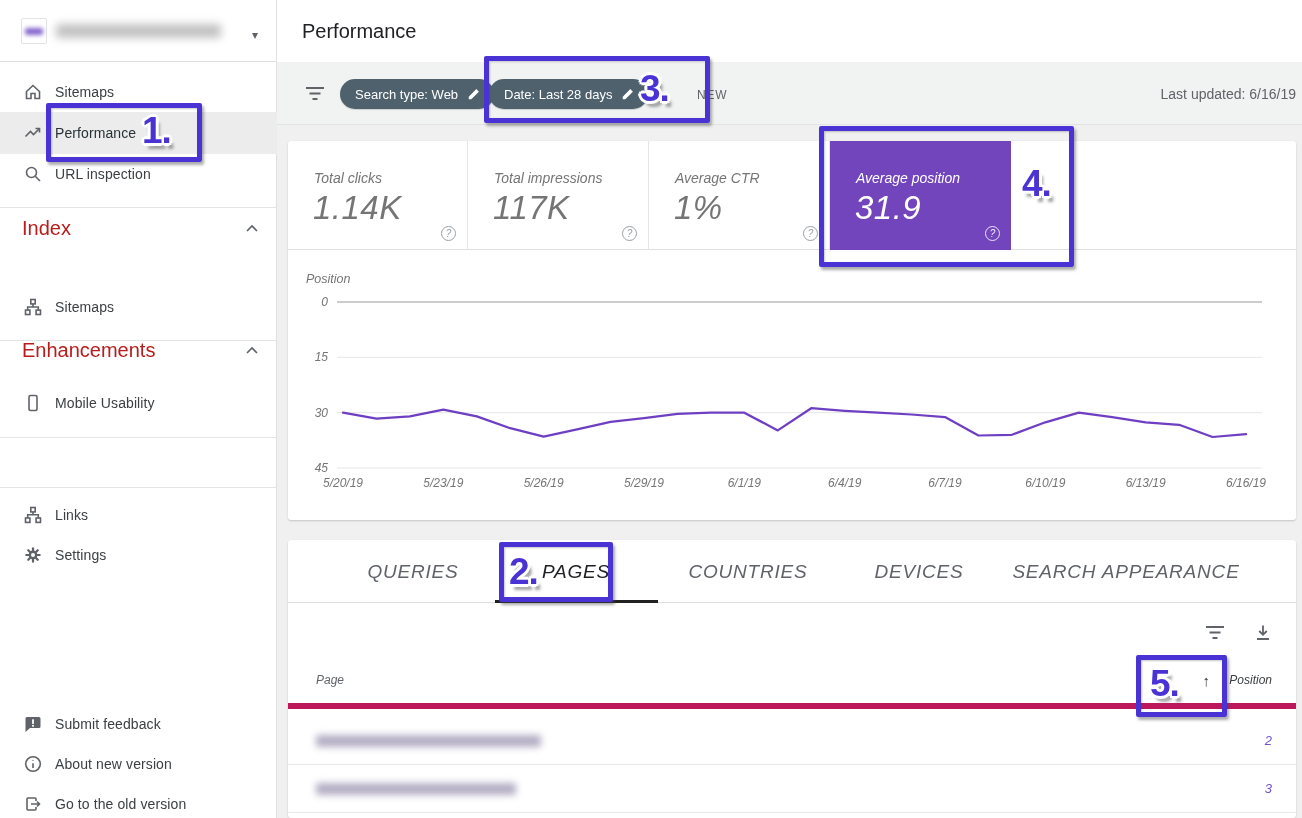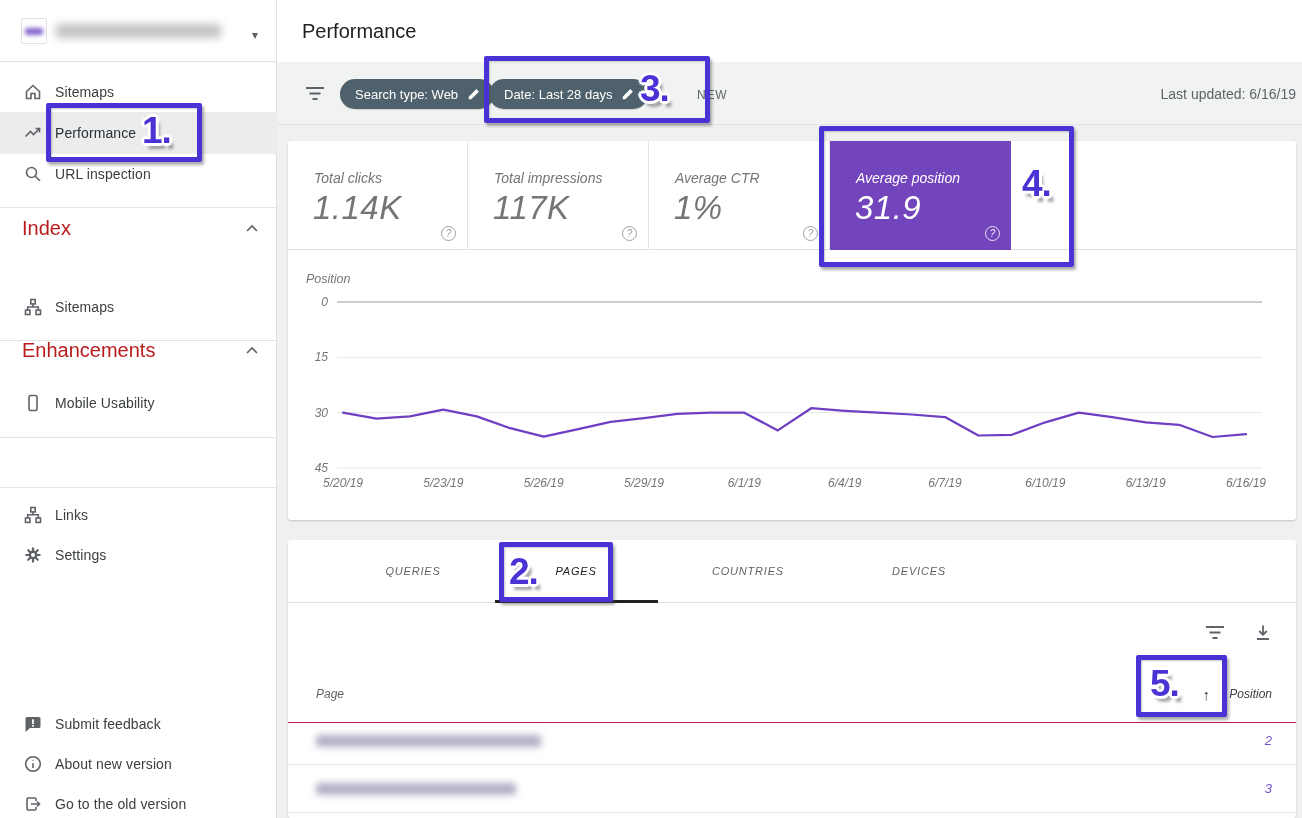--- a/index.html
+++ b/index.html
@@ -50,26 +50,26 @@
   .mcell { position:absolute; top:0; height:109px; border-right:1px solid #e4e4e4; cursor:pointer; }
   .mcell .mlabel { position:absolute; left:26px; top:29px; font-size:14px; color:#757575; }
   .mcell .mvalue { position:absolute; left:25px; top:48px; font-size:33px; color:#757575; letter-spacing:.5px; }
   .mcell.purple { background:#7245bd; border-right:none; }
   .mcell.purple .mlabel, .mcell.purple .mvalue { color:#fff; }
   .help { position:absolute; right:11px; bottom:9px; width:15px; height:15px; border:1.4px solid #9aa0a6; border-radius:50%; color:#9aa0a6; font-size:10px; line-height:13px; text-align:center; cursor:pointer; }
   .mcell.purple .help { border-color:rgba(255,255,255,.85); color:rgba(255,255,255,.9); }
 
   
   .tabs-row { position:absolute; left:0; top:0; width:1008px; height:63px; border-bottom:1px solid #e0e0e0; }
-  .tab { position:absolute; top:0; height:63px; line-height:63px; transform:translateX(-50%); font-size:11px; letter-spacing:.8px; color:#5f6368; cursor:pointer; white-space:nowrap; }
+  .tab { position:absolute; top:0; height:63px; line-height:63px; transform:translateX(-50%); font-size:19px; letter-spacing:.8px; color:#5f6368; cursor:pointer; white-space:nowrap; }
   .tab-underline { position:absolute; left:207px; top:60px; width:163px; height:3px; background:#212121; }
 
   .toolbar-icon { position:absolute; cursor:pointer; }
 
-  .thead-row { position:absolute; left:0; top:126px; width:1008px; height:57px; border-bottom:1px solid #be185d; }
+  .thead-row { position:absolute; left:0; top:112px; width:1008px; height:57px; border-bottom:6px solid #be185d; }
   .th-page { position:absolute; left:28px; top:0; line-height:57px; font-size:12px; color:#5f6368; }
   .th-pos { position:absolute; right:24px; top:0; line-height:57px; font-size:12px; color:#3c4043; font-weight:500; }
   .sort-arrow { position:absolute; right:86px; top:0; line-height:57px; font-size:15px; color:#3c4043; cursor:pointer; }
 
   .trow { position:absolute; left:0; width:1008px; height:48px; border-bottom:1px solid #e8e8e8; cursor:pointer; }
   .url-blur { position:absolute; left:28px; top:18px; height:12px; background:#b4aec4; filter:blur(3.5px); border-radius:2px; }
   .pos-val { position:absolute; right:24px; top:0; line-height:48px; font-size:13px; color:#7352c8; }
 
   
   #pos-chart { position:absolute; left:0; top:109px; }
@@ -274,20 +274,21 @@
         <polyline points="55.0,162.7 88.4,168.6 121.9,166.4 155.3,159.7 188.8,166.4 222.2,178.2 255.7,186.6 289.1,179.3 322.6,171.9 356.0,168.2 389.4,163.8 422.9,162.7 456.3,162.7 489.8,180.4 523.2,158.2 556.7,160.8 590.1,162.7 623.6,164.5 657.0,167.1 690.4,185.5 723.9,184.8 757.3,172.3 790.8,162.7 824.2,167.1 857.7,172.3 891.1,174.8 924.6,187.0 958.0,184.1" fill="none" stroke="#6e3fc3" stroke-width="2.25" stroke-linejoin="round" stroke-linecap="round"></polyline>
       </svg>
   </section>
 
   <section class="card table-card">
     <div class="tabs-row">
       <span class="tab" style="left:125px">QUERIES</span>
       <span class="tab" style="left:288px;color:#202124">PAGES</span>
       <span class="tab" style="left:460px">COUNTRIES</span>
       <span class="tab" style="left:631px">DEVICES</span>
+      <span class="tab" style="left:838px">SEARCH APPEARANCE</span>
       <div class="tab-underline"></div>
     </div>
 
     <svg class="toolbar-icon" style="left:917px;top:85px" width="20" height="16" viewBox="0 0 20 16">
         <g fill="#5f6368">
           <rect x="1" y="1" width="18" height="2"></rect>
           <rect x="4.5" y="6.5" width="11" height="2"></rect>
           <rect x="7.5" y="12" width="5" height="2"></rect>
         </g>
       </svg>

